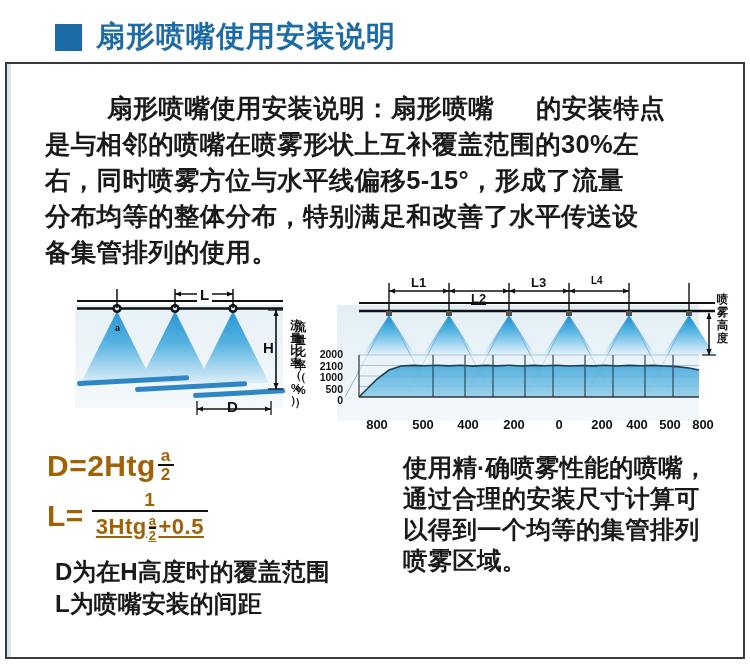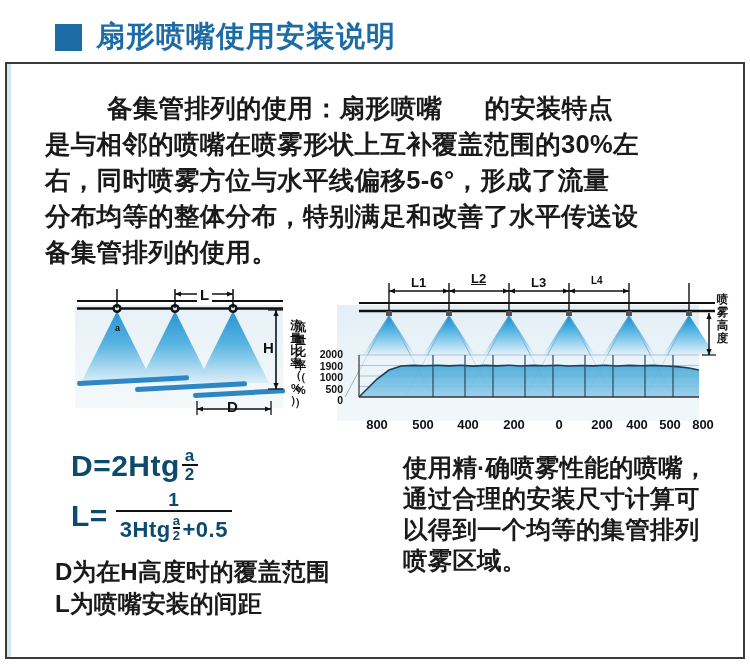--- a/index.html
+++ b/index.html
@@ -163,23 +163,23 @@
     font-weight: 700;
     line-height: 13px;
     color: #111;
     text-align: center;
   }
   .spray-height-label span { display: block; }
 
   
   .formulas {
     position: absolute;
-    left: 64px; top: 383px;
+    left: 40px; top: 383px;
     width: 330px;
-    color: #0c4a6e;
+    color: #a16207;
   }
   .f-row {
     display: flex;
     align-items: center;
     font-size: 30px;
     font-weight: 600;
     letter-spacing: .5px;
     margin-bottom: 6px;
   }
   .frac {
@@ -196,21 +196,21 @@
   .bigfrac {
     display: inline-flex;
     flex-direction: column;
     align-items: center;
     margin-left: 8px;
   }
   .bigfrac .num { font-size: 19px; line-height: 20px; }
   .bigfrac .bar { height: 2px; background: #111; width: 100%; }
   .bigfrac .den {
     font-size: 22px; line-height: 26px;
-    display: flex; align-items: flex-end; padding: 2px 4px 0 4px;
+    display: flex; align-items: flex-start; padding: 2px 4px 0 4px; text-decoration: underline;
   }
   .den-frac {
     display: inline-flex; flex-direction: column; align-items: center;
     margin: 0 2px;
   }
   .den-frac .n { font-size: 13px; line-height: 13px; }
   .den-frac .b { width: 100%; height: 1.5px; background: #111; }
   .den-frac .d { font-size: 13px; line-height: 14px; }
 
   .formula-notes {
@@ -242,23 +242,23 @@
 
   <div class="title-bar">
     <div class="title-square"></div>
     <div class="title-text">扇形喷嘴使用安装说明</div>
   </div>
 
   <div class="frame">
     <div class="frame-inner-edge"></div>
 
     <div class="intro">
-      <span class="indent"></span><span>备集管排列的使用：扇形喷嘴</span><span class="gap"></span><span>的安装特点</span><br>
+      <span class="indent"></span><span>扇形喷嘴使用安装说明：扇形喷嘴</span><span class="gap"></span><span>的安装特点</span><br>
       <span>是与相邻的喷嘴在喷雾形状上互补覆盖范围的30%左</span><br>
-      <span>右，同时喷雾方位与水平线偏移5-6°，形成了流量</span><br>
+      <span>右，同时喷雾方位与水平线偏移5-15°，形成了流量</span><br>
       <span>分布均等的整体分布，特别满足和改善了水平传送设</span><br>
       <span>备集管排列的使用。</span>
     </div>
 
     <div class="figures">
 
       <div class="fig-left">
         <div class="fl-photo"></div>
         <svg class="fl-svg" viewBox="0 0 240 152">
           <defs>
@@ -343,21 +343,21 @@
           <span>量</span>
           <span>比</span>
           <span>率</span>
           <span>（</span>
           <span>%</span>
           <span>）</span>
         </div>
 
         <div class="axis-y">
           <span>2000</span>
-          <span>1900</span>
+          <span>2100</span>
           <span>1000</span>
           <span>500</span>
           <span>0</span>
         </div>
 
         <svg class="fr-svg" viewBox="0 0 400 165">
           <defs>
             <linearGradient id="coneR" x1="0" y1="0" x2="0" y2="1">
               <stop offset="0%" stop-color="#0f8bd0"></stop>
               <stop offset="40%" stop-color="#56b6e4"></stop>
@@ -467,21 +467,21 @@
 
           <g>
             <line x1="372" y1="44" x2="372" y2="86" stroke="#111" stroke-width="1.5"></line>
             <polygon points="372,44 369.4,50 374.6,50" fill="#111"></polygon>
             <polygon points="372,86 369.4,80 374.6,80" fill="#111"></polygon>
             <line x1="365" y1="86" x2="379" y2="86" stroke="#111" stroke-width="1.2"></line>
           </g>
         </svg>
 
         <div style="position:absolute;left:74px;top:6px;font-size:13px;font-weight:700;color:#111;">L1</div>
-        <div style="position:absolute;left:134px;top:2px;font-size:13px;font-weight:700;color:#111;text-decoration:underline;">L2</div>
+        <div style="position:absolute;left:134px;top:22px;font-size:13px;font-weight:700;color:#111;text-decoration:underline;">L2</div>
         <div style="position:absolute;left:194px;top:6px;font-size:13px;font-weight:700;color:#111;">L3</div>
         <div style="position:absolute;left:254px;top:6px;font-size:10px;font-weight:700;color:#111;">L4</div>
 
         <div class="axis-x">
           <span style="left:40px;">800</span>
           <span style="left:86px;">500</span>
           <span style="left:131px;">400</span>
           <span style="left:177px;">200</span>
           <span style="left:222px;">0</span>
           <span style="left:265px;">200</span>

